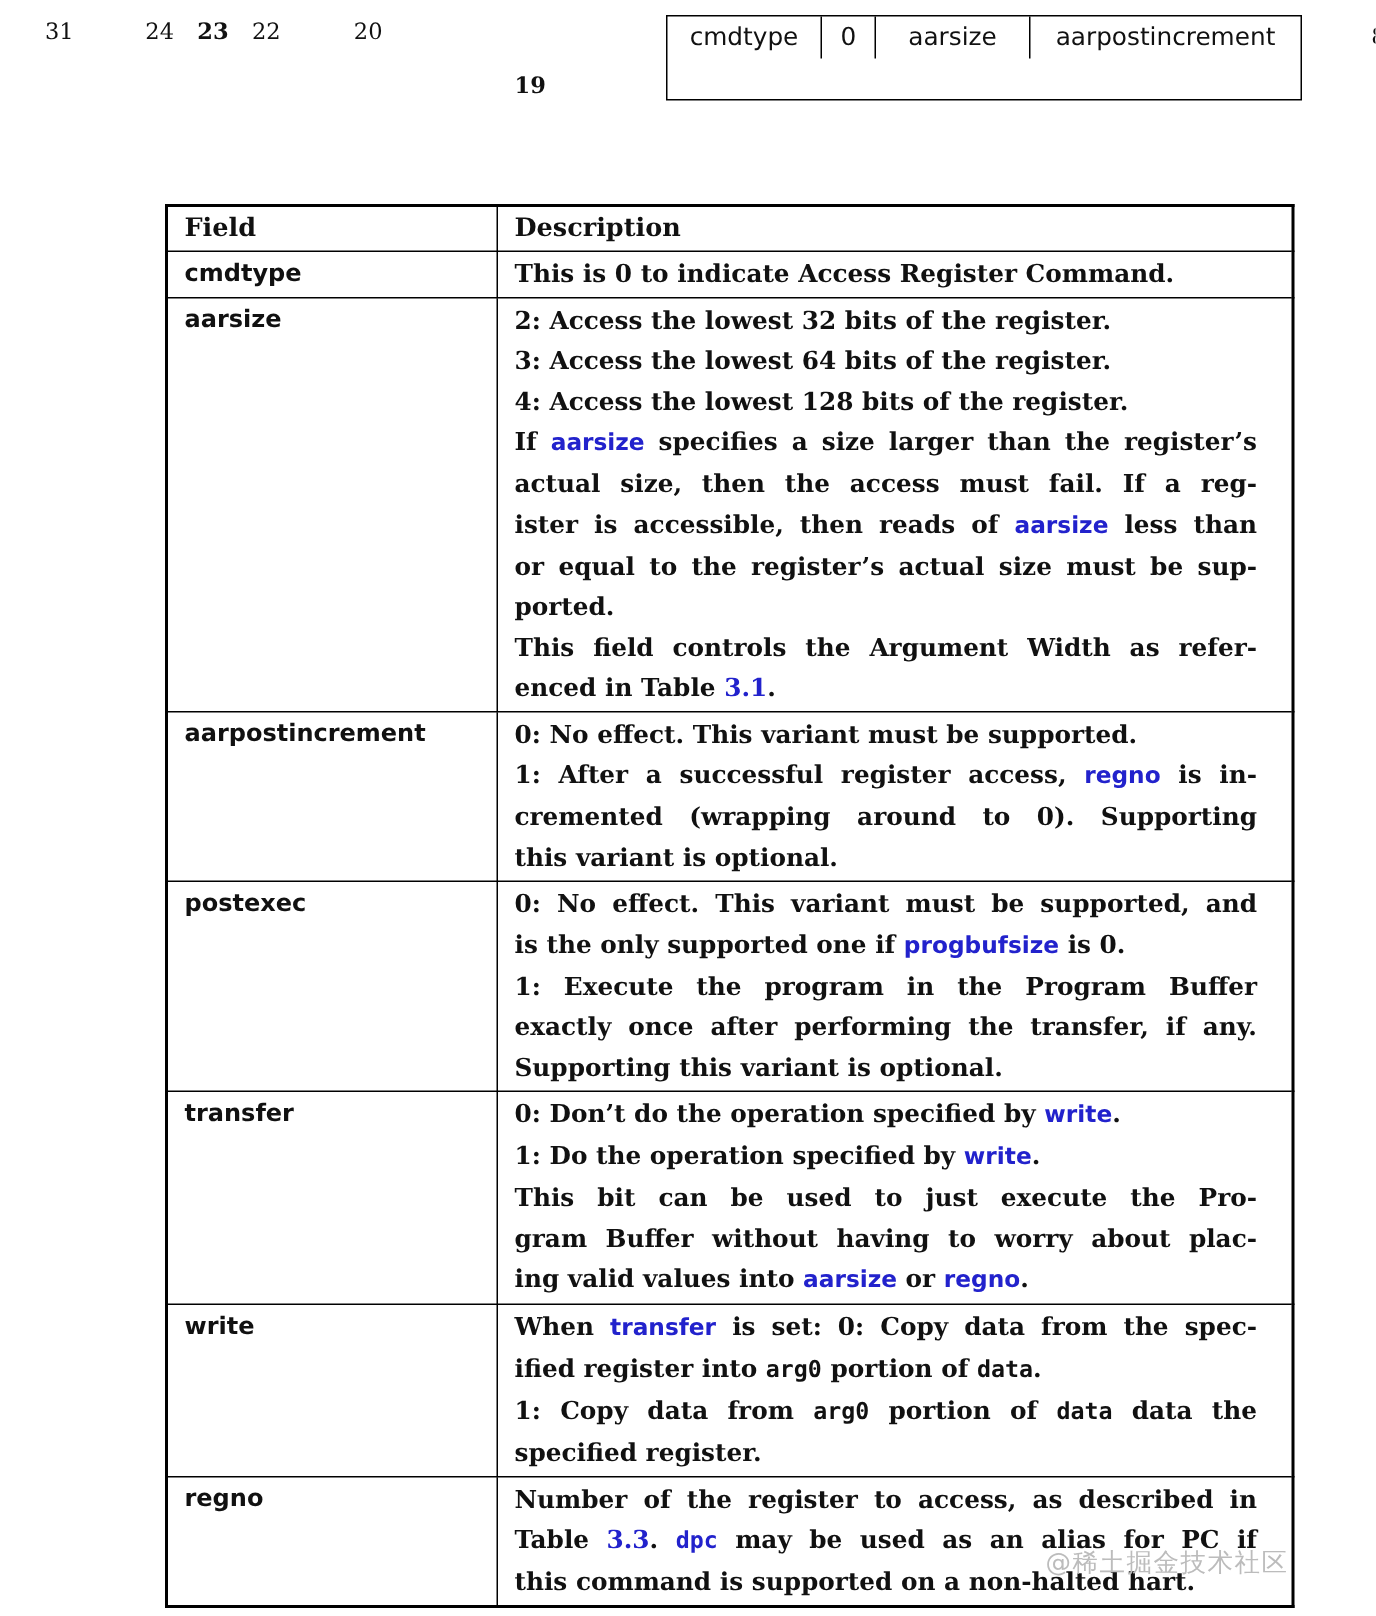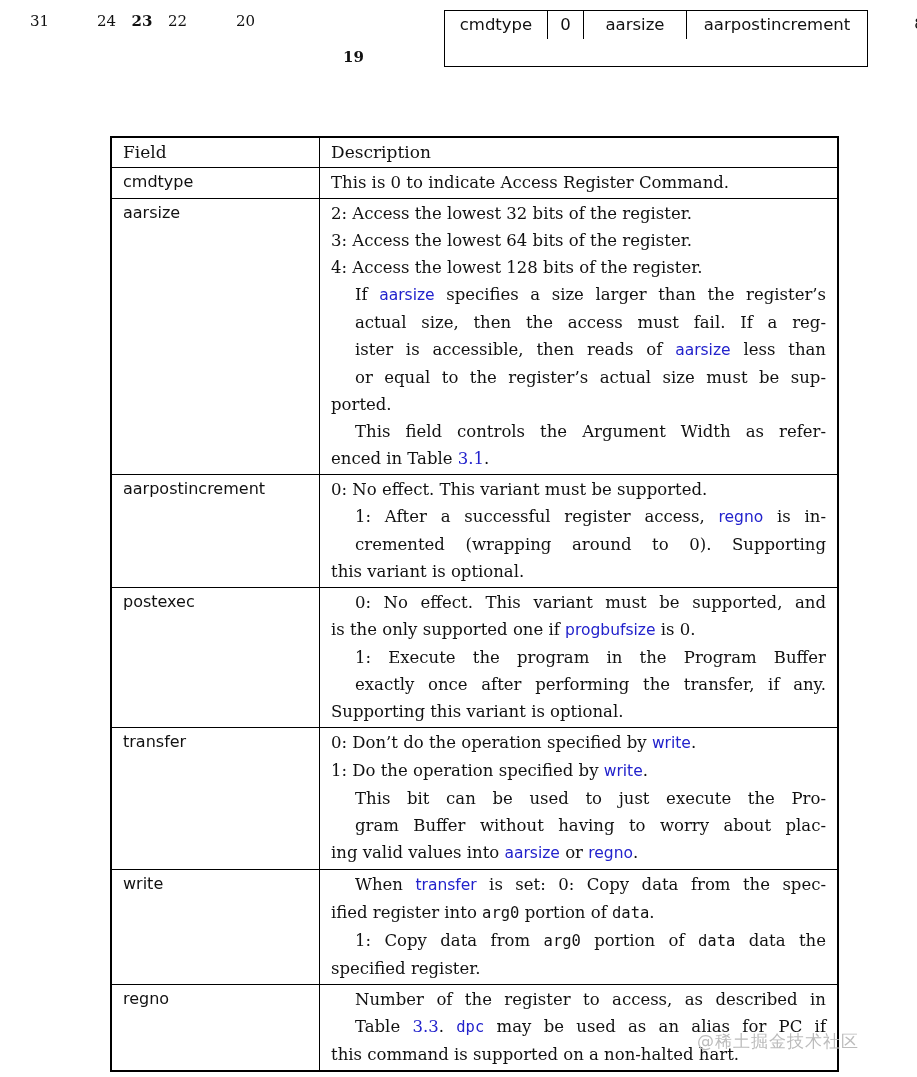--- a/index.html
+++ b/index.html
@@ -20,26 +20,26 @@
   .bf-boxes{border:1.6px solid #000;}
   .box-cell{box-sizing:border-box;height:28px;line-height:27px;text-align:center;
     font-family:"DejaVu Sans",sans-serif;font-size:16.5px;overflow:hidden;}
   .box-cell + .box-cell{border-left:1.5px solid #000;}
   .width-cell{box-sizing:border-box;padding-top:5px;text-align:center;
     font-family:"DejaVu Serif",serif;font-size:15px;}
   
   .desc-table{position:absolute;left:110px;top:136px;width:680px;
     border-collapse:collapse;table-layout:fixed;border:2.4px solid #000;}
   .desc-table th,.desc-table td{border:1.2px solid #000;vertical-align:top;
-    text-align:left;font-weight:normal;padding:1px 11px 2px 11px;}
+    text-align:left;font-weight:bold;padding:1px 23px 2px 11px;}
   .desc-table th{font-family:"DejaVu Serif",serif;font-size:17px;line-height:26px;height:26px;}
   .field-col{width:185px;font-family:"DejaVu Sans",sans-serif;font-size:16px;line-height:26px;}
   .desc-col{width:495px;}
   .line{font-size:16.5px;line-height:27px;}
-  .line.j{text-align:justify;text-align-last:justify;margin-left:24px;}
+  .line.j{text-align:justify;text-align-last:justify;}
   .run-t{}
   .run-L{font-family:"DejaVu Sans",sans-serif;font-size:15.5px;color:var(--link);}
   .run-B{color:var(--link);}
   .run-M{font-family:"DejaVu Sans Mono",monospace;font-size:15.5px;}
   .run-D{font-family:"DejaVu Sans Mono",monospace;font-size:15.5px;color:var(--link);}
   
   .watermark{position:absolute;left:697px;top:1030px;width:210px;
     font-family:"DejaVu Sans",sans-serif;font-size:17px;color:#bcbcbc;
     letter-spacing:1px;white-space:nowrap;}
 </style>

